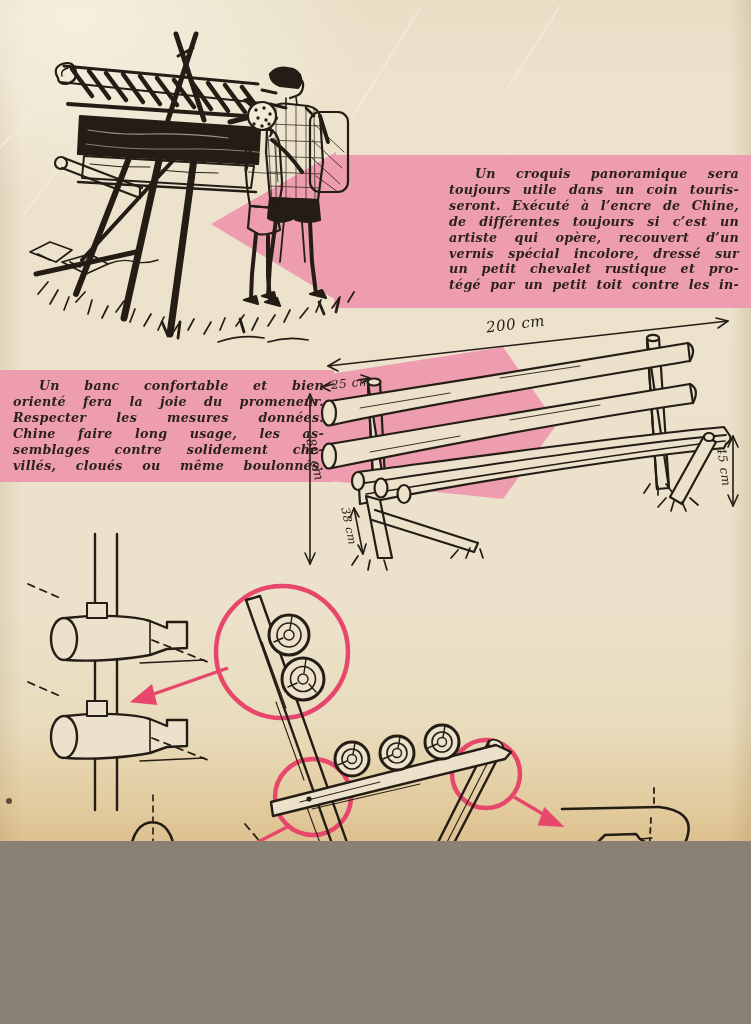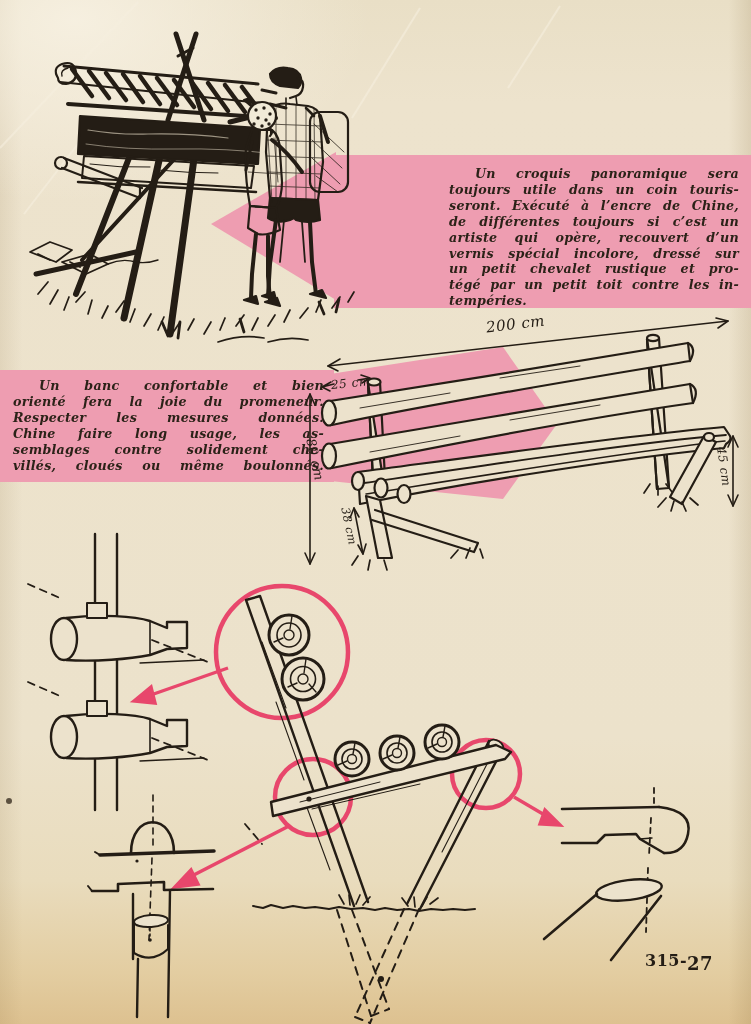--- a/index.html
+++ b/index.html
@@ -1,17 +1,17 @@
 <!DOCTYPE html>
 <html><head>
 <meta charset="utf-8">
 <style>
   html,body{margin:0;padding:0;background:#8a8174;}
   #page{
-    position:relative;width:751px;height:1024px;overflow:hidden;
+    position:relative;width:751px;height:841px;overflow:hidden;
     background:
       radial-gradient(ellipse 420px 260px at 10% 2%, rgba(248,242,228,.85) 0%, rgba(248,242,228,0) 70%),
       linear-gradient(90deg, rgba(120,90,40,.10) 0%, rgba(120,90,40,0) 3%, rgba(120,90,40,0) 97%, rgba(120,90,40,.14) 100%),
       linear-gradient(180deg, #e9dfc6 0%, #ede3cd 10%, #ece2cb 72%, #e9dcbd 86%, #e3cda1 95%, #ddc190 100%);
     font-family:"DejaVu Serif","Liberation Serif",serif;
   }
   svg{position:absolute;left:0;top:0;}
   .layer{position:absolute;}
   
   .para{position:absolute;z-index:3;color:#2b2218;}
@@ -418,21 +418,20 @@
 
   <div id="intro-para" class="para">
     <div class="tline first">Un croquis panoramique sera</div>
     <div class="tline">toujours utile dans un coin touris-</div>
     <div class="tline">seront. Exécuté à l’encre de Chine,</div>
     <div class="tline">de différentes toujours si c’est un</div>
     <div class="tline">artiste qui opère, recouvert d’un</div>
     <div class="tline">vernis spécial incolore, dressé sur</div>
     <div class="tline">un petit chevalet rustique et pro-</div>
     <div class="tline">tégé par un petit toit contre les in-</div>
-    <div class="tline lastfree">tempéries.</div>
   </div>
 
   <div id="bench-para" class="para">
     <div class="tline first">Un banc confortable et bien</div>
     <div class="tline">orienté fera la joie du promeneur.</div>
     <div class="tline">Respecter les mesures données.</div>
     <div class="tline">Chine faire long usage, les as-</div>
     <div class="tline">semblages contre solidement che-</div>
     <div class="tline">villés, cloués ou même boulonnés.</div>
   </div>

